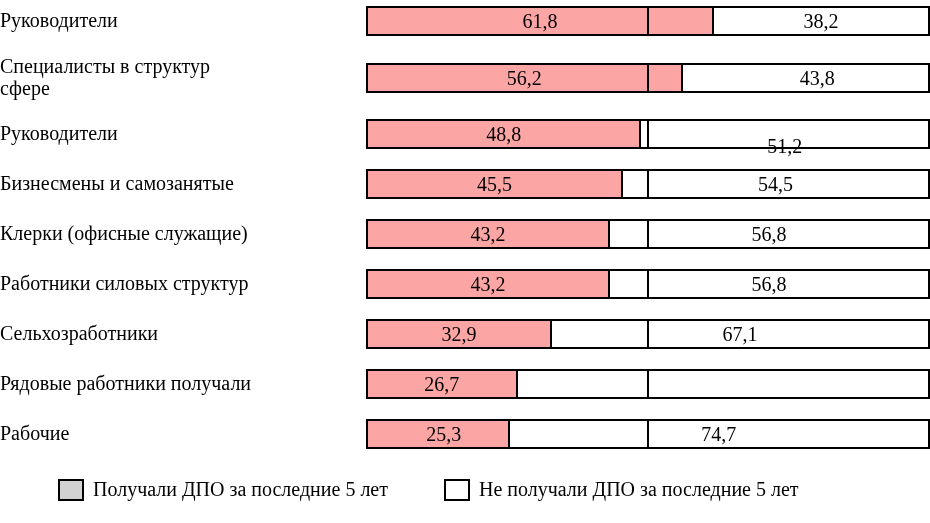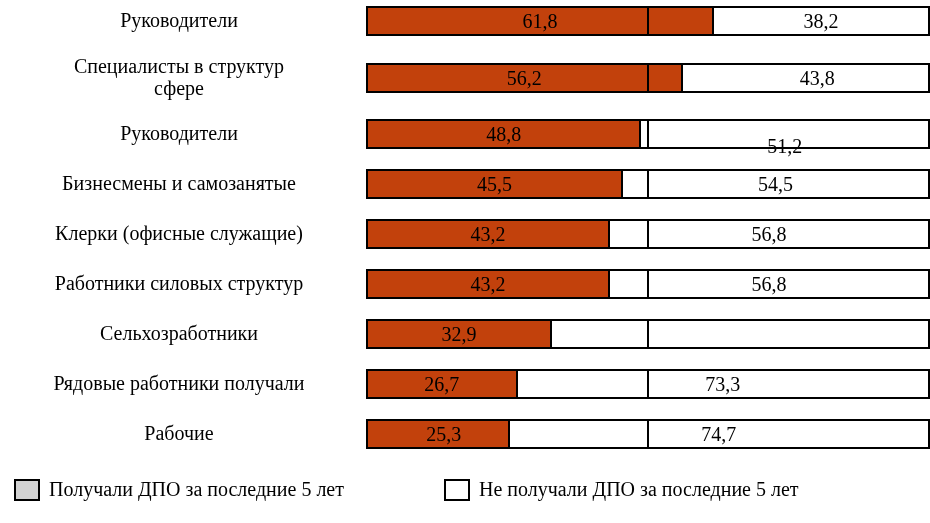--- a/index.html
+++ b/index.html
@@ -34,21 +34,21 @@
     width: 930px;
   }
   .row {
     display: flex;
     align-items: center;
     box-sizing: border-box;
   }
   .row-label {
     width: 366px;
     flex: 0 0 366px;
-    text-align: center;
+    text-align: left;
     padding-right: 8px;
     box-sizing: border-box;
     font-size: 20px;
     line-height: 1.08;
   }
   .row-label .lbl-line {
     display: block;
   }
   .bars {
     position: relative;
@@ -63,21 +63,21 @@
   .seg {
     position: relative;
     display: flex;
     align-items: center;
     justify-content: center;
     box-sizing: border-box;
     font-size: 20px;
     line-height: 1;
   }
   .seg-a {
-    background: #c2410c;
+    background: #fca5a5;
     border-right: 2px solid #000000;
     align-items: center;
   }
   .seg-b {
     background: #ffffff;
     justify-content: center;
   }
   .seg-val {
     position: relative;
     z-index: 2;
@@ -102,23 +102,24 @@
     left: 14px;
     top: 478px;
     width: 902px;
     display: flex;
     align-items: center;
     font-size: 20px;
   }
   .legend-item {
     display: flex;
     align-items: center;
+    margin-left: 44px;
   }
   .legend-item + .legend-item {
-    margin-left: 100px;
+    margin-left: 56px;
     text-align: center;
   }
   .swatch {
     width: 26px;
     height: 22px;
     box-sizing: border-box;
     border: 2px solid #000000;
     margin-right: 9px;
     flex: 0 0 26px;
   }
@@ -223,34 +224,34 @@
         </div>
         <div class="row-gap"></div>
         <div class="row">
           <div class="row-label">
             <span class="lbl-line">Сельхозработники</span>
           </div>
           <div class="bars">
             <div class="seg seg-a" style="flex: 0 0 32.9%;">
               <span class="seg-val">32,9</span>
             </div>
+            <div class="seg seg-b" style="flex: 1 1 auto;">
+              <span class="seg-val">67,1</span>
+            </div>
             <div class="midline" style="left: calc(50% - 1px);"></div>
           </div>
         </div>
         <div class="row-gap"></div>
         <div class="row">
           <div class="row-label">
             <span class="lbl-line">Рядовые работники получали</span>
           </div>
           <div class="bars">
             <div class="seg seg-a" style="flex: 0 0 26.7%;">
               <span class="seg-val">26,7</span>
-            </div>
-            <div class="seg seg-b" style="flex: 1 1 auto;">
-              <span class="seg-val">73,3</span>
             </div>
             <div class="midline" style="left: calc(50% - 1px);"></div>
           </div>
         </div>
         <div class="row-gap"></div>
         <div class="row">
           <div class="row-label">
             <span class="lbl-line">Рабочие</span>
           </div>
           <div class="bars">

